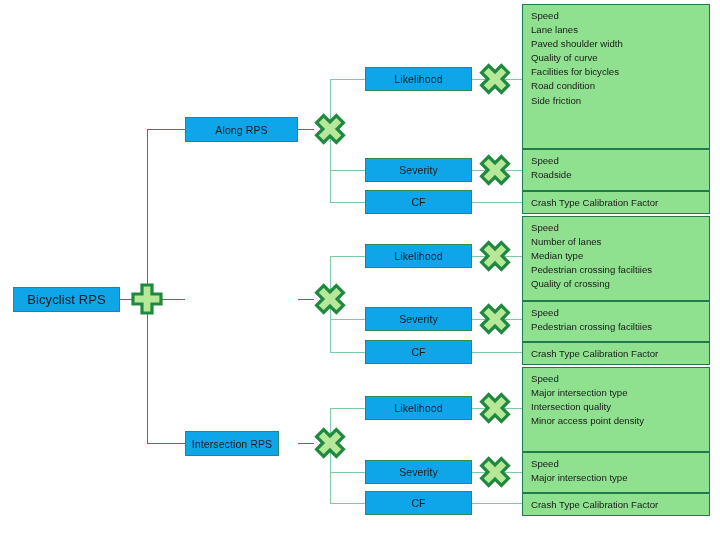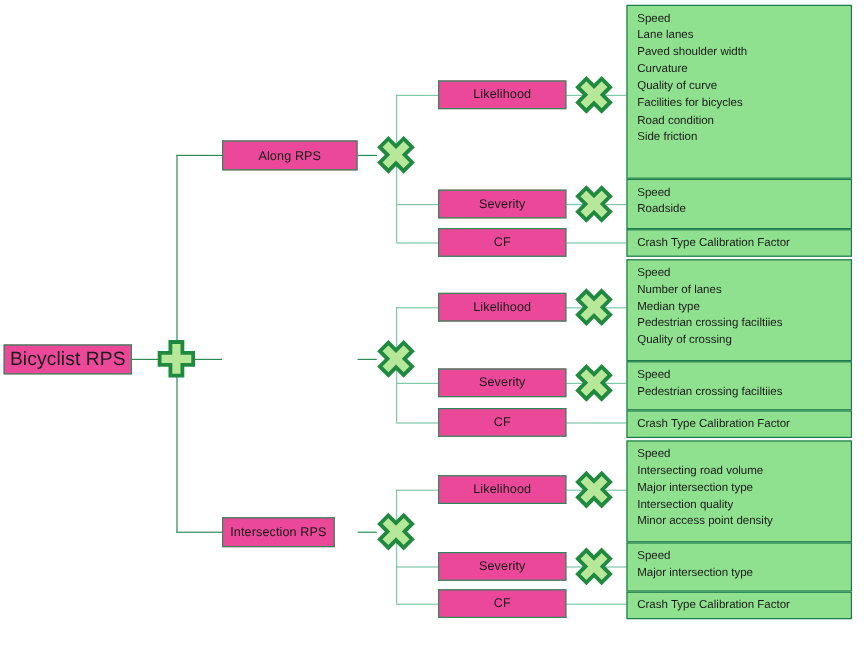--- a/index.html
+++ b/index.html
@@ -3,29 +3,29 @@
 <meta charset="utf-8">
 <style>
   html,body{margin:0;padding:0;background:#ffffff;}
   body{width:720px;height:540px;overflow:hidden;
        font-family:"Liberation Sans","DejaVu Sans",sans-serif;}
   #stage{position:relative;width:720px;height:540px;background:#fff;}
 
   
   .node{
     position:absolute;
-    background:#ec4899;
+    background:#0ea5e9;
     border:1px solid #2e8b57;
     box-sizing:border-box;
     display:flex;align-items:center;justify-content:center;
     font-size:10.5px;color:#1a1a1a;
     letter-spacing:.1px;
     white-space:nowrap;
   }
-  .node.root{font-size:16px;}
+  .node.root{font-size:13px;margin-left:10px;}
 
   
   .panel{
     position:absolute;
     background:#8fe08f;
     border:1px solid #1f7a4d;
     box-sizing:border-box;
     padding:4px 6px 3px 8px;
     font-size:9.6px;
     line-height:14.1px;
@@ -106,21 +106,20 @@
   <div class="node" style="left:365px;top:340px;width:107px;height:24px;">CF</div>
 
   <div class="node" style="left:365px;top:396px;width:107px;height:24px;">Likelihood</div>
   <div class="node" style="left:365px;top:460px;width:107px;height:24px;">Severity</div>
   <div class="node" style="left:365px;top:491px;width:107px;height:24px;">CF</div>
 
   <div class="panel" style="left:522px;top:4px;width:188px;height:145px;">
       <span class="ln">Speed</span>
       <span class="ln">Lane lanes</span>
       <span class="ln">Paved shoulder width</span>
-      <span class="ln">Curvature</span>
       <span class="ln">Quality of curve</span>
       <span class="ln">Facilities for bicycles</span>
       <span class="ln">Road condition</span>
       <span class="ln">Side friction</span>
     </div>
   <div class="panel" style="left:522px;top:149px;width:188px;height:42px;">
       <span class="ln">Speed</span>
       <span class="ln">Roadside</span>
     </div>
   <div class="panel" style="left:522px;top:191px;width:188px;height:23px;">
@@ -137,21 +136,20 @@
   <div class="panel" style="left:522px;top:301px;width:188px;height:41px;">
       <span class="ln">Speed</span>
       <span class="ln">Pedestrian crossing faciltiies</span>
     </div>
   <div class="panel" style="left:522px;top:342px;width:188px;height:23px;">
       <span class="ln">Crash Type Calibration Factor</span>
     </div>
 
   <div class="panel" style="left:522px;top:367px;width:188px;height:85px;">
       <span class="ln">Speed</span>
-      <span class="ln">Intersecting road volume</span>
       <span class="ln">Major intersection type</span>
       <span class="ln">Intersection quality</span>
       <span class="ln">Minor access point density</span>
     </div>
   <div class="panel" style="left:522px;top:452px;width:188px;height:41px;">
       <span class="ln">Speed</span>
       <span class="ln">Major intersection type</span>
     </div>
   <div class="panel" style="left:522px;top:493px;width:188px;height:23px;">
       <span class="ln">Crash Type Calibration Factor</span>

